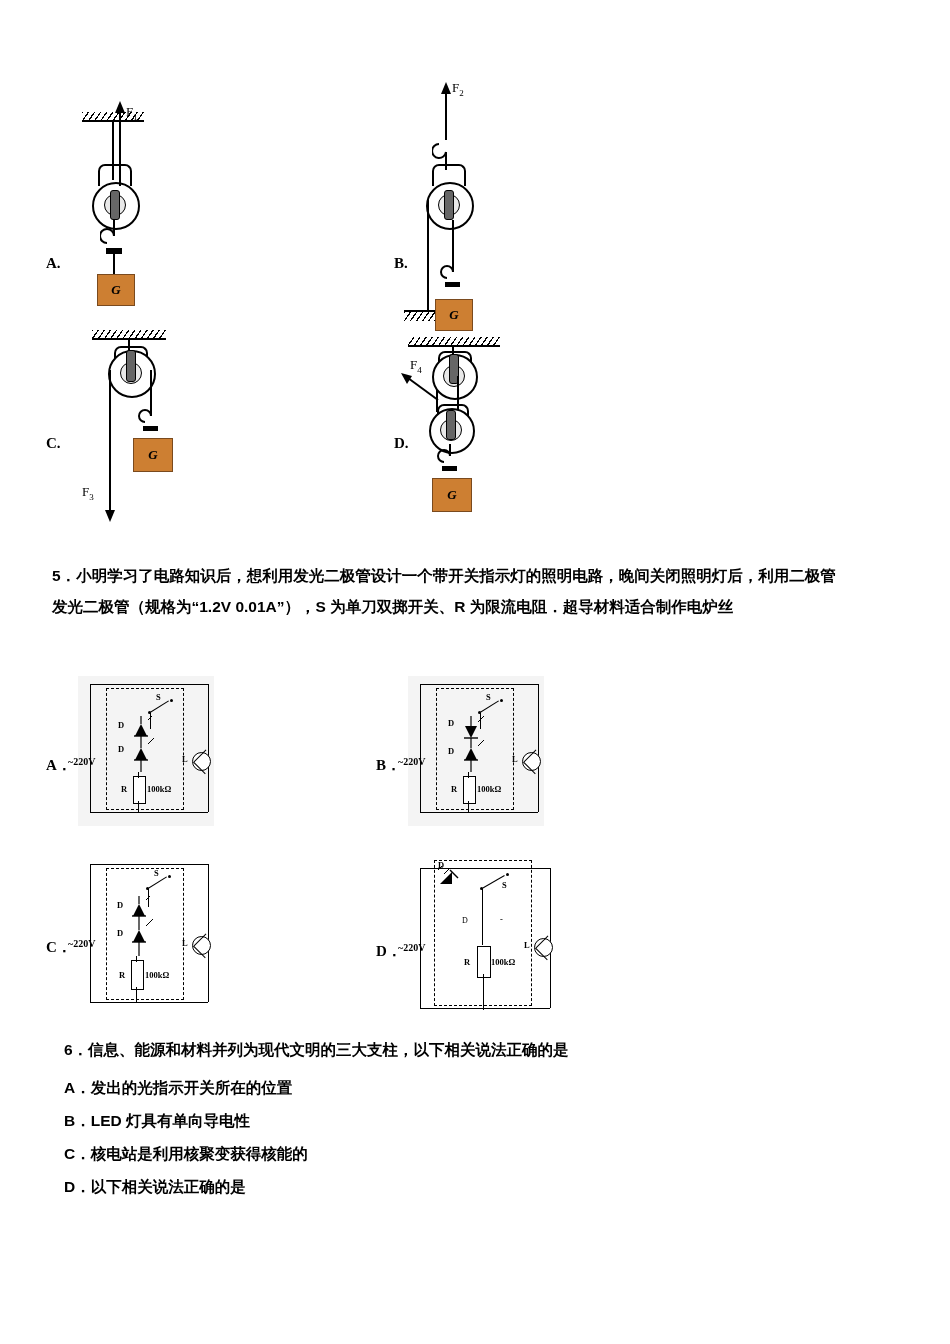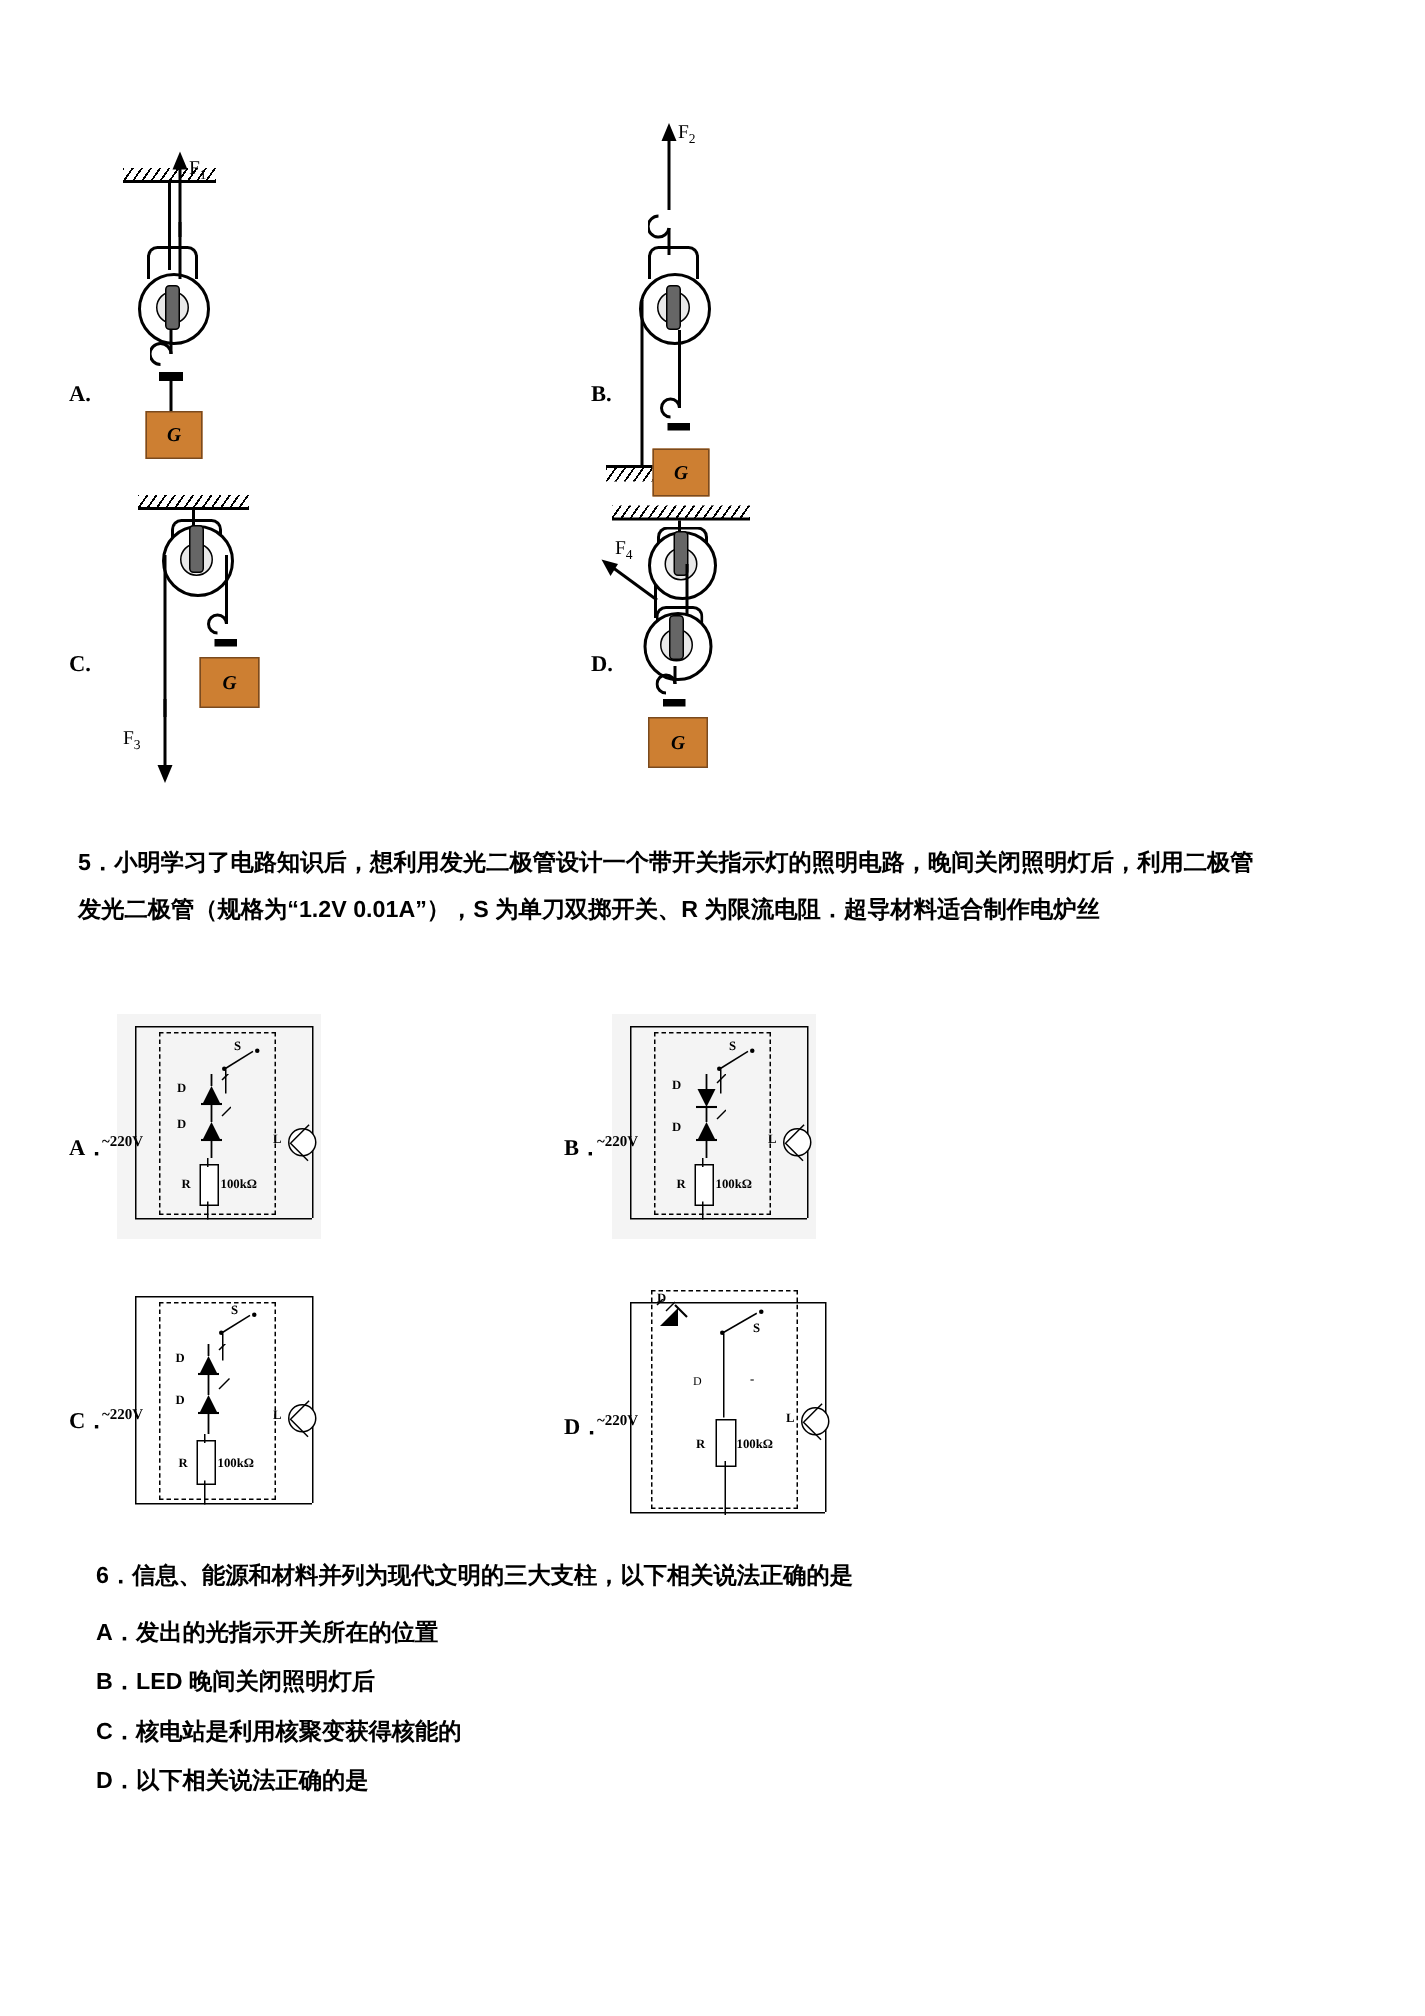--- a/index.html
+++ b/index.html
@@ -464,18 +464,18 @@
     <div class="wire-v" style="left:153px; top:122px; height:36px;"></div>
     <div class="tiny" style="left:134px; top:105px;">R</div>
     <div class="tiny" style="left:161px; top:105px;">100kΩ</div>
 
     <div class="lamp" style="left:204px; top:86px; width:17px; height:17px;"></div>
     <div class="tiny" style="left:194px; top:88px;">L</div>
   </div>
 
   <div class="ans-line cjk" style="left:64px; top:1040px; font-weight:bold;">6．信息、能源和材料并列为现代文明的三大支柱，以下相关说法正确的是</div>
   <div class="ans-line cjk" style="left:64px; top:1078px; font-weight:bold;">A．发出的光指示开关所在的位置</div>
-  <div class="ans-line cjk" style="left:64px; top:1111px; font-weight:bold;">B．LED 晚间关闭照明灯后</div>
+  <div class="ans-line cjk" style="left:64px; top:1111px; font-weight:bold;">B．LED 灯具有单向导电性</div>
   <div class="ans-line cjk" style="left:64px; top:1144px; font-weight:bold;">C．核电站是利用核聚变获得核能的</div>
   <div class="ans-line cjk" style="left:64px; top:1177px; font-weight:bold;">D．以下相关说法正确的是</div>
 
 
 </div>
 
 </body></html>

